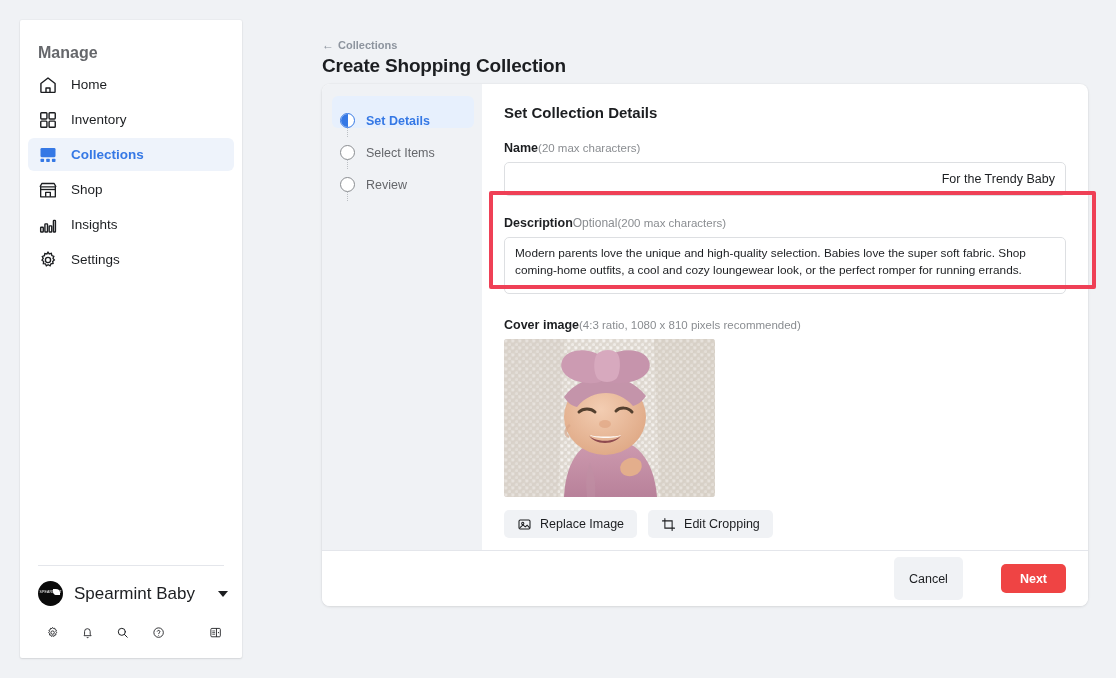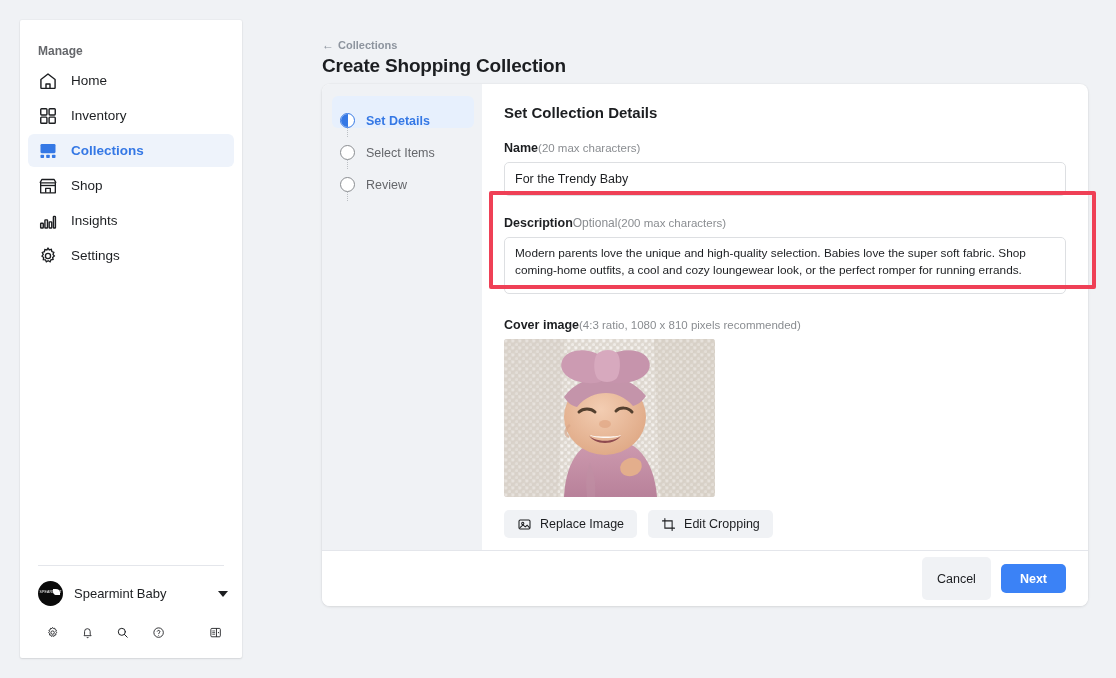--- a/index.html
+++ b/index.html
@@ -29,21 +29,21 @@
     width: 15px; height: 15px;
     display: grid; grid-template-columns: repeat(3,1fr); grid-template-rows: repeat(3,1fr);
     gap: 2px;
   }
   .grid-icon i { background: #1c1e21; border-radius: 0.5px; display: block; }
   .cm-title {
     margin-top: 10px; font-size: 17px; font-weight: bold; color: #1c1e21;
     letter-spacing: -0.15px;
   }
   .manage-label {
-    margin: 24px 0 6px 18px; font-size: 12px; font-weight: bold; color: #65676b;
+    margin: 24px 0 6px 18px; font-size: 16px; font-weight: bold; color: #65676b;
   }
   .nav { padding: 0 8px; text-align: center; }
   .nav-item {
     display: flex; align-items: center; gap: 13px;
     height: 33px; padding: 0 10px;
     border-radius: 6px; margin-bottom: 2px;
     cursor: pointer;
   }
   .nav-item .lbl { font-size: 13.5px; color: #1c1e21; }
   .nav-item.active { background: #eef3fb; }
@@ -64,21 +64,21 @@
     position: relative; overflow: hidden;
   }
   .avatar .mark {
     position: absolute; left: 0; right: 0; top: 9px;
     text-align: center; font-size: 3.5px; color: #fff; letter-spacing: 0.2px;
   }
   .avatar .leaf {
     position: absolute; right: 3px; top: 8px; width: 7px; height: 6px;
     background: #fff; border-radius: 0 60% 0 60%;
   }
-  .acct-name { font-size: 13px; color: #1c1e21; flex: 1; }
+  .acct-name { font-size: 17px; color: #1c1e21; flex: 1; }
   .caret {
     width: 0; height: 0;
     border-left: 5px solid transparent; border-right: 5px solid transparent;
     border-top: 6px solid #1c1e21;
   }
   .sb-tools {
     position: absolute; left: 26px; right: 20px; bottom: 14px;
     display: flex; align-items: center; gap: 22px;
   }
   .sb-tools .spacer { flex: 1; }
@@ -137,21 +137,21 @@
   .field-label {
     margin-top: 20px; display: flex; align-items: baseline; 
   }
   .fl-strong { font-size: 12.5px; font-weight: bold; color: #1c1e21; }
   .fl-muted { font-size: 11.5px; color: #8a8d91; }
   .fl-opt { font-size: 12px; color: #8a8d91; }
   .text-input {
     margin-top: 7px; height: 29px; width: 100%;
     border: 1px solid #dddfe2; border-radius: 5px;
     background: #fff; font-size: 12.5px; color: #1c1e21;
-    padding: 16px 10px; font-family: inherit;
+    padding: 16px 10px; font-family: inherit; text-align: right;
   }
   .text-area {
     margin-top: 7px; width: 100%; height: 57px;
     border: 1px solid #dddfe2; border-radius: 5px;
     background: #fff; font-size: 11.8px; color: #1c1e21; line-height: 1.42;
     padding: 7px 10px; font-family: inherit; resize: none; overflow: hidden;
   }
   .cover-img {
     margin-top: 7px; width: 211px; height: 158px;
     border-radius: 3px; overflow: hidden; position: relative;
@@ -436,18 +436,18 @@
               <path d="M2.4 6.2h15.4v15.4"></path>
             </svg>
           </span>
           <span>Edit Cropping</span>
         </button>
       </div>
     </div>
 
     <div class="footer">
       <button class="btn-cancel">Cancel</button>
-      <button class="btn-next" id="nextBtn" style="background: #3b82f6;">Next</button>
+      <button class="btn-next" id="nextBtn" style="background: #ef4444; margin-left: 28px;">Next</button>
     </div>
   </div>
 </div>
 
 <div class="highlight-box" style="border-color: rgb(239, 64, 86);"></div>
 
 </body></html>

